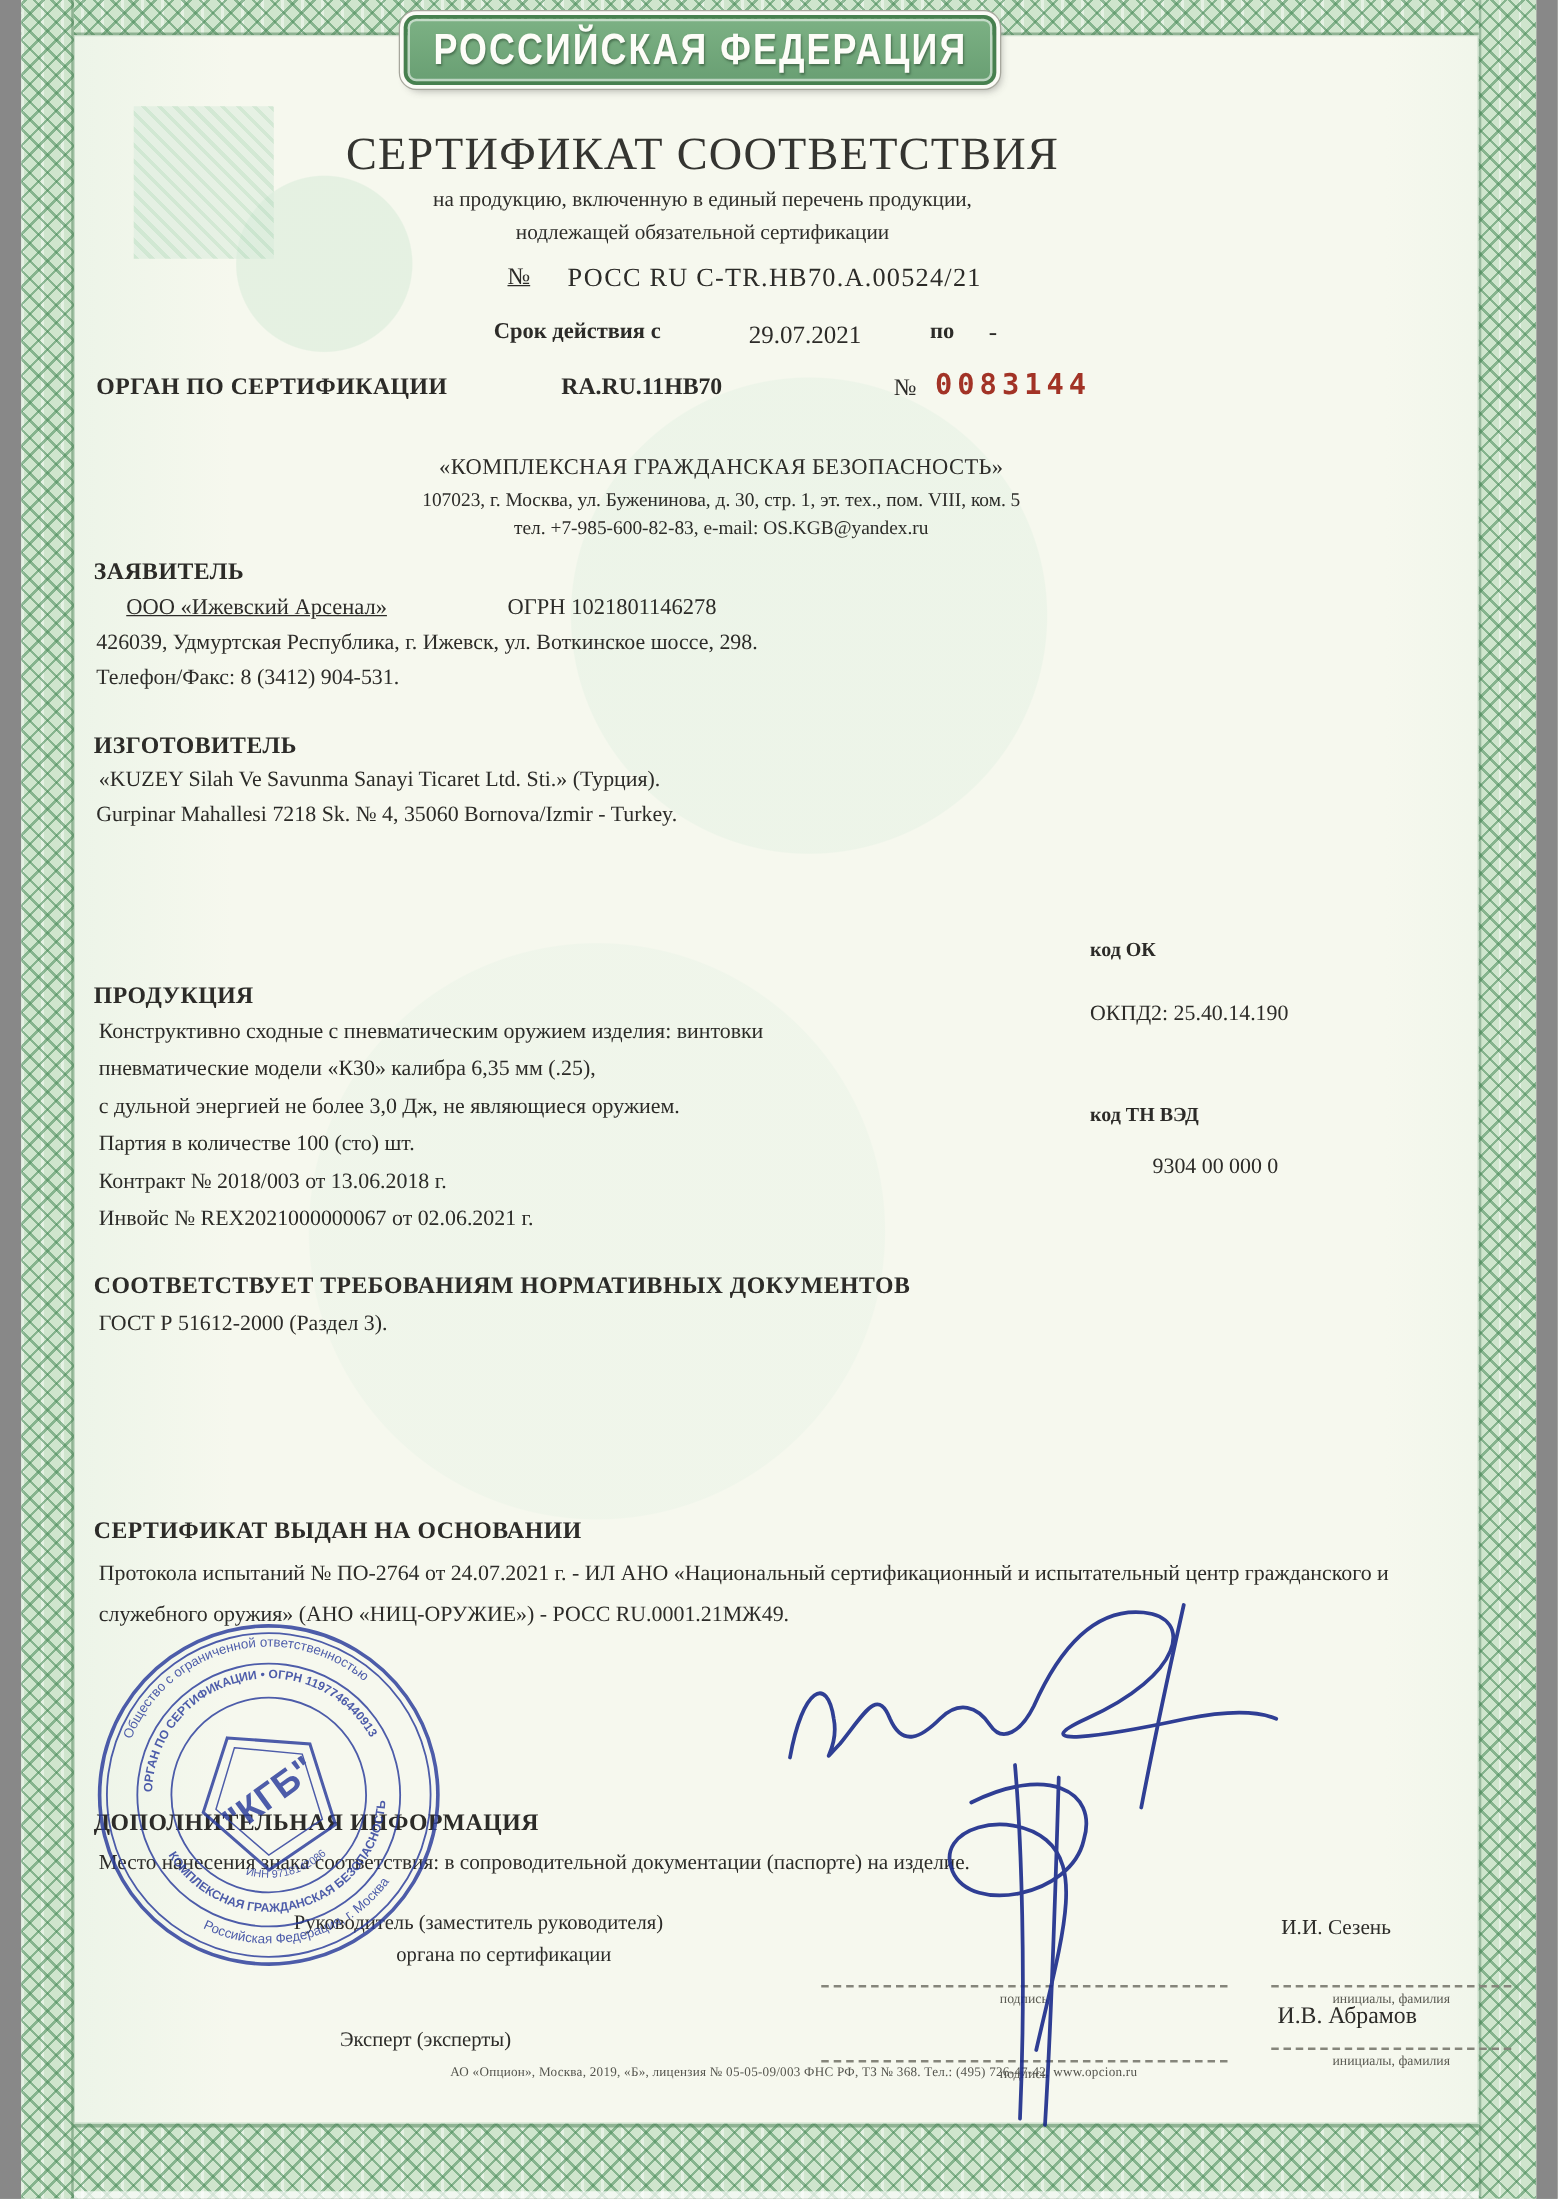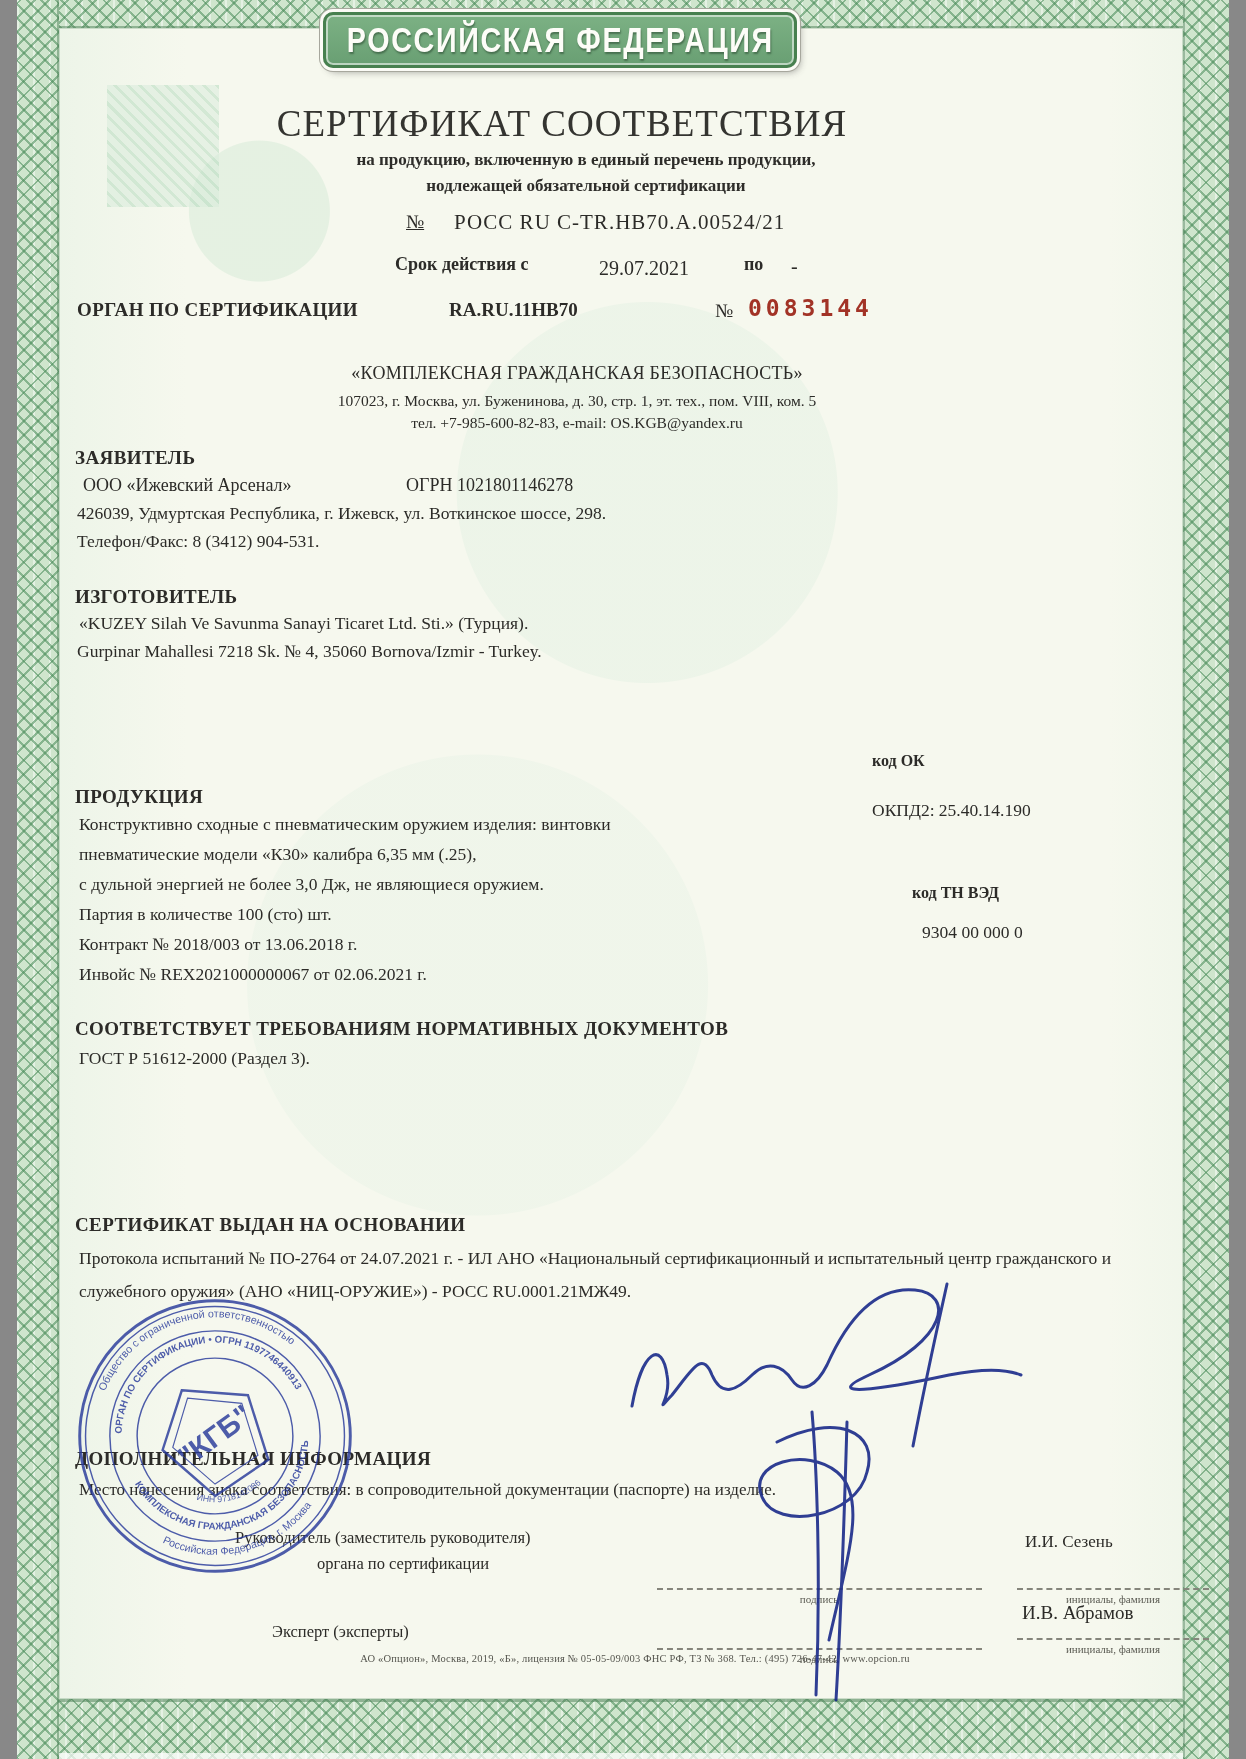--- a/index.html
+++ b/index.html
@@ -43,21 +43,21 @@
   .banner span{
     font-family:"Liberation Sans", sans-serif; font-weight:bold; font-size:35px; color:#fdfdf8;
     letter-spacing:2px; transform:scaleX(.82); white-space:nowrap;
     text-shadow:1px 2px 2px rgba(40,70,45,.55);
   }
   
   .t{position:absolute; white-space:nowrap;}
   .c{transform:translateX(-50%);}
   .bld{font-weight:bold;}
   .title{font-size:37px; letter-spacing:1px; color:#343430;}
-  .sub{font-size:17px; font-weight:bold; color:#2e2d2a;margin-left:24px;}
+  .sub{font-size:17px; font-weight:normal; color:#2e2d2a;}
   .body17{font-size:17.5px;}
   .h19{font-size:19px; font-weight:bold; letter-spacing:.4px;}
   .small15{font-size:15.5px;}
   .red-num{font-family:"DejaVu Sans Mono", monospace; font-weight:bold; font-size:23px;
            color:#a23326; letter-spacing:4px;}
   .sig-line{position:absolute; height:0; border-top:2px dashed #85857b;}
   .cap{position:absolute; font-size:11px; color:#5a5a52; transform:translateX(-50%); white-space:nowrap;}
   .wrapblock{position:absolute; white-space:normal; line-height:33px;}
   .footer{position:absolute; font-size:10.5px; color:#55554e; letter-spacing:.2px; transform:translateX(-50%); white-space:nowrap;}
   .stamp{position:absolute; left:52px; top:1290px; width:292px; height:292px; opacity:.82;}
@@ -94,39 +94,39 @@
   <div class="t h19" style="left:60px; top:299px;">ОРГАН ПО СЕРТИФИКАЦИИ</div>
   <div class="t bld" style="left:432px; top:299px; font-size:19px;">RA.RU.11HB70</div>
   <div class="t" style="left:698px; top:300px; font-size:19px;">№</div>
   <div class="t red-num" style="left:731px; top:295px;">0083144</div>
 
   <div class="t c" style="left:560px; top:363px; font-size:18px; letter-spacing:.3px;">«КОМПЛЕКСНАЯ ГРАЖДАНСКАЯ БЕЗОПАСНОСТЬ»</div>
   <div class="t c small15" style="left:560px; top:392px;">107023, г. Москва, ул. Буженинова, д. 30, стр. 1, эт. тех., пом. VIII, ком. 5</div>
   <div class="t c small15" style="left:560px; top:414px;">тел. +7-985-600-82-83, e-mail: OS.KGB@yandex.ru</div>
 
   <div class="t h19" style="left:58px; top:447px;">ЗАЯВИТЕЛЬ</div>
-  <div class="t body17" style="left:66px; top:475px; font-size:18px;">ООО «Ижевский Арсенал»</div>
+  <div class="t body17" style="left:84px; top:475px; font-size:18px;text-decoration:underline;">ООО «Ижевский Арсенал»</div>
   <div class="t body17" style="left:389px; top:475px; font-size:18px;">ОГРН 1021801146278</div>
   <div class="t body17" style="left:60px; top:503px;">426039, Удмуртская Республика, г. Ижевск, ул. Воткинское шоссе, 298.</div>
   <div class="t body17" style="left:60px; top:531px;">Телефон/Факс: 8 (3412) 904-531.</div>
 
   <div class="t h19" style="left:58px; top:586px;">ИЗГОТОВИТЕЛЬ</div>
   <div class="t body17" style="left:62px; top:613px;">«KUZEY Silah Ve Savunma Sanayi Ticaret Ltd. Sti.» (Турция).</div>
   <div class="t body17" style="left:60px; top:641px;">Gurpinar Mahallesi 7218 Sk. № 4, 35060 Bornova/Izmir - Turkey.</div>
 
   <div class="t bld" style="left:855px; top:752px; font-size:16px;">код ОК</div>
   <div class="t h19" style="left:58px; top:786px;">ПРОДУКЦИЯ</div>
   <div class="t body17" style="left:62px; top:814px;">Конструктивно сходные с пневматическим оружием изделия: винтовки</div>
   <div class="t body17" style="left:62px; top:844px;">пневматические модели «К30» калибра 6,35 мм (.25),</div>
   <div class="t body17" style="left:62px; top:874px;">с дульной энергией не более 3,0 Дж, не являющиеся оружием.</div>
   <div class="t body17" style="left:62px; top:904px;">Партия в количестве 100 (сто) шт.</div>
   <div class="t body17" style="left:62px; top:934px;">Контракт № 2018/003 от 13.06.2018 г.</div>
   <div class="t body17" style="left:62px; top:964px;">Инвойс № REX2021000000067 от 02.06.2021 г.</div>
   <div class="t body17" style="left:855px; top:800px;">ОКПД2: 25.40.14.190</div>
-  <div class="t bld" style="left:855px; top:884px; font-size:16px;margin-left:40px;">код ТН ВЭД</div>
+  <div class="t bld" style="left:855px; top:884px; font-size:16px;">код ТН ВЭД</div>
   <div class="t body17" style="left:905px; top:922px;">9304 00 000 0</div>
 
   <div class="t h19" style="left:58px; top:1018px;">СООТВЕТСТВУЕТ ТРЕБОВАНИЯМ НОРМАТИВНЫХ ДОКУМЕНТОВ</div>
   <div class="t body17" style="left:62px; top:1048px;">ГОСТ Р 51612-2000 (Раздел 3).</div>
 
   <div class="t h19" style="left:58px; top:1214px;">СЕРТИФИКАТ ВЫДАН НА ОСНОВАНИИ</div>
   <div class="wrapblock body17" style="left:62px; top:1242px; width:1075px;">Протокола испытаний № ПО-2764 от 24.07.2021 г. - ИЛ АНО «Национальный сертификационный и испытательный центр гражданского и служебного оружия» (АНО «НИЦ-ОРУЖИЕ») - РОСС RU.0001.21МЖ49.</div>
 
   <div class="t h19" style="left:58px; top:1448px;">ДОПОЛНИТЕЛЬНАЯ ИНФОРМАЦИЯ</div>
   <div class="t" style="left:62px; top:1480px; font-size:17px;">Место нанесения знака соответствия: в сопроводительной документации (паспорте) на изделие.</div>

